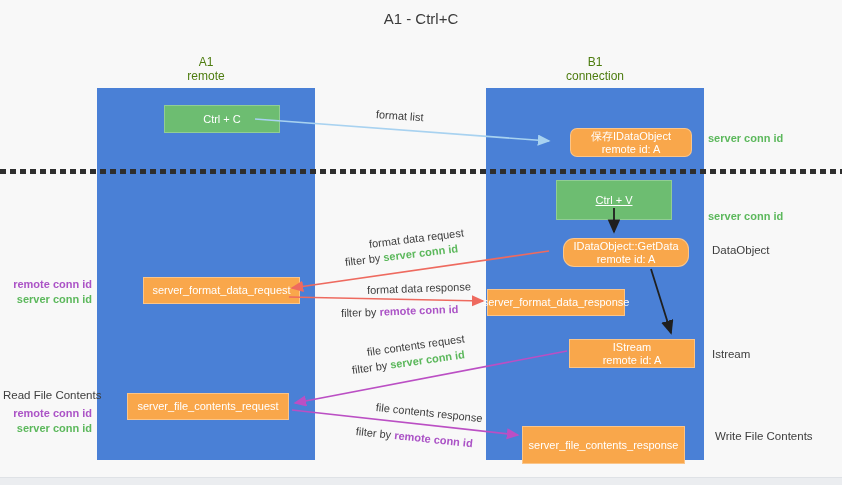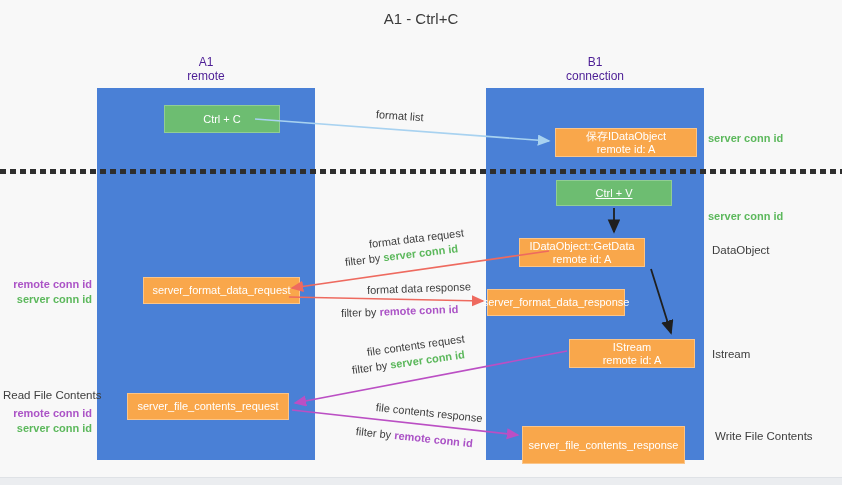--- a/index.html
+++ b/index.html
@@ -7,21 +7,21 @@
     --arrow-blue:#a8d2f0; --arrow-red:#ee6a5f; --arrow-magenta:#bb4fc4;
     --arrow-black:#1f1f1f; --label-green:#5cb85c; --label-purple:#ab53c6;
     --text-dark:#3d3d3d; --background:#f8f8f8;
   }
   html,body{margin:0;padding:0;}
   body{font-family:"Liberation Sans",sans-serif;background:#fff;}
   #stage{position:relative;width:842px;height:485px;background:var(--background);overflow:hidden;}
   .abs{position:absolute;}
   .title{width:100%;text-align:center;font-size:15px;line-height:21px;color:#3a3a3a;}
   .lane{background:var(--lane-blue);}
-  .lane-header{text-align:center;font-size:12px;line-height:14px;color:#4c1d95;}
+  .lane-header{text-align:center;font-size:12px;line-height:14px;color:#4d7c0f;}
   .node{display:flex;flex-direction:column;align-items:center;justify-content:center;
         color:#fff;font-size:11px;line-height:13px;text-align:center;box-sizing:border-box;}
   .green-node{background:var(--box-green);border:1px solid rgba(255,255,255,0.25);}
   .orange-node{background:var(--box-orange);border:1px solid rgba(255,255,255,0.35);}
   .edge-label{font-size:11px;color:var(--text-dark);white-space:nowrap;transform-origin:left center;}
   .side-label{font-size:11.5px;color:var(--text-dark);white-space:nowrap;}
   .green-text{color:var(--label-green);font-weight:bold;}
   .purple-text{color:var(--label-purple);font-weight:bold;}
   .left-col{text-align:right;}
   .dotted-line{width:842px;height:5px;
@@ -48,29 +48,29 @@
   </div>
 
   <div class="abs lane" style="left:97px;top:88px;width:218px;height:372px;"></div>
   <div class="abs lane" style="left:486px;top:88px;width:218px;height:372px;"></div>
 
   <div class="abs dotted-line" style="left:0;top:169px;"></div>
 
   <div class="abs node green-node" style="left:137px;top:105px;width:116px;height:28px;margin-left:27px;">
     <div>Ctrl + C</div>
   </div>
-  <div class="abs node green-node" style="left:556px;top:180px;width:116px;height:26px;text-decoration:underline;">
+  <div class="abs node green-node" style="left:556px;top:180px;width:116px;height:40px;text-decoration:underline;">
     <div>Ctrl + V</div>
   </div>
 
-  <div class="abs node orange-node" style="left:555px;top:128px;width:142px;height:29px;">
+  <div class="abs node orange-node" style="left:570px;top:128px;width:122px;height:29px;border-radius:7px;">
     <div>保存IDataObject</div>
     <div>remote id: A</div>
   </div>
-  <div class="abs node orange-node" style="left:519px;top:238px;width:126px;height:29px;">
+  <div class="abs node orange-node" style="left:563px;top:238px;width:126px;height:29px;border-radius:11px;">
     <div>IDataObject::GetData</div>
     <div>remote id: A</div>
   </div>
   <div class="abs node orange-node" style="left:143px;top:277px;width:157px;height:27px;">
     <div>server_format_data_request</div>
   </div>
   <div class="abs node orange-node" style="left:487px;top:289px;width:138px;height:27px;">
     <div>server_format_data_response</div>
   </div>
   <div class="abs node orange-node" style="left:569px;top:339px;width:126px;height:29px;">

